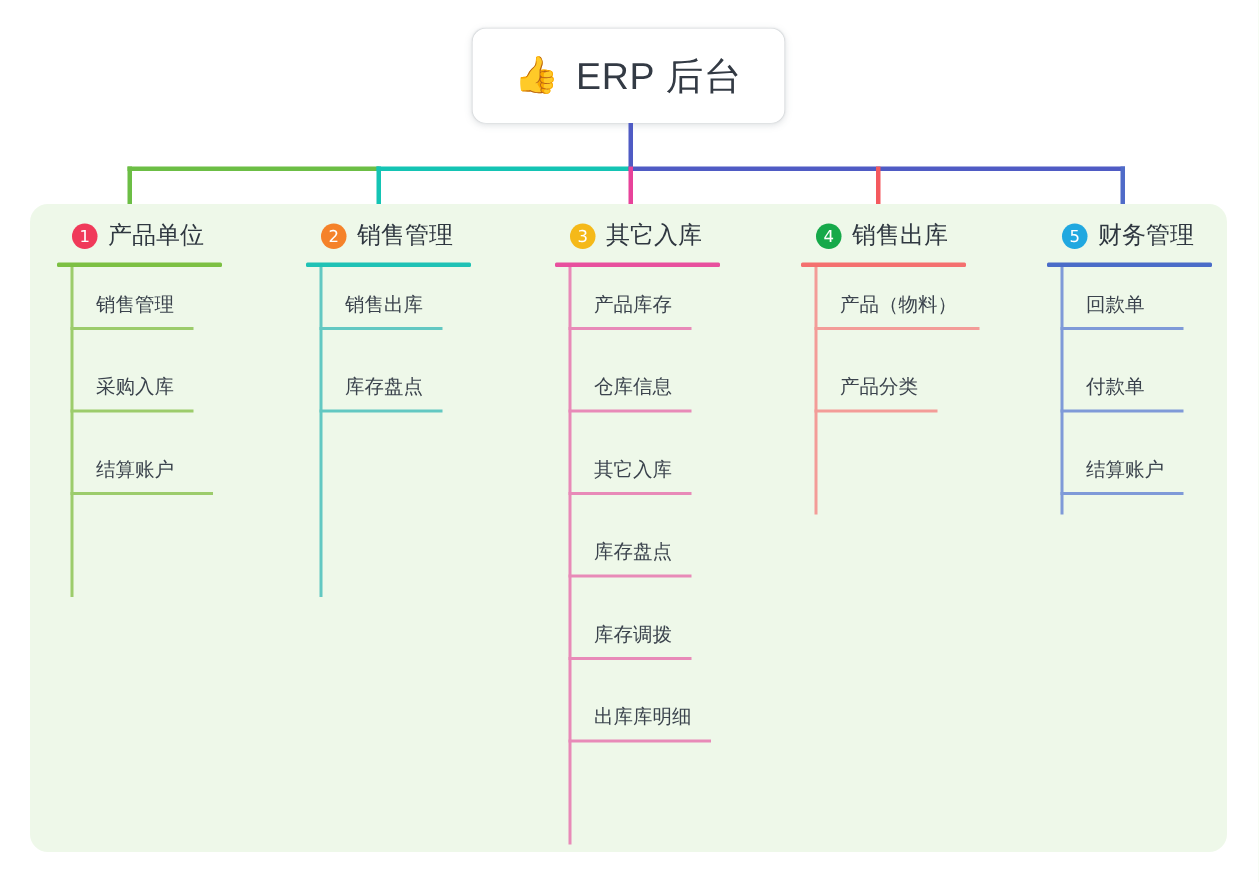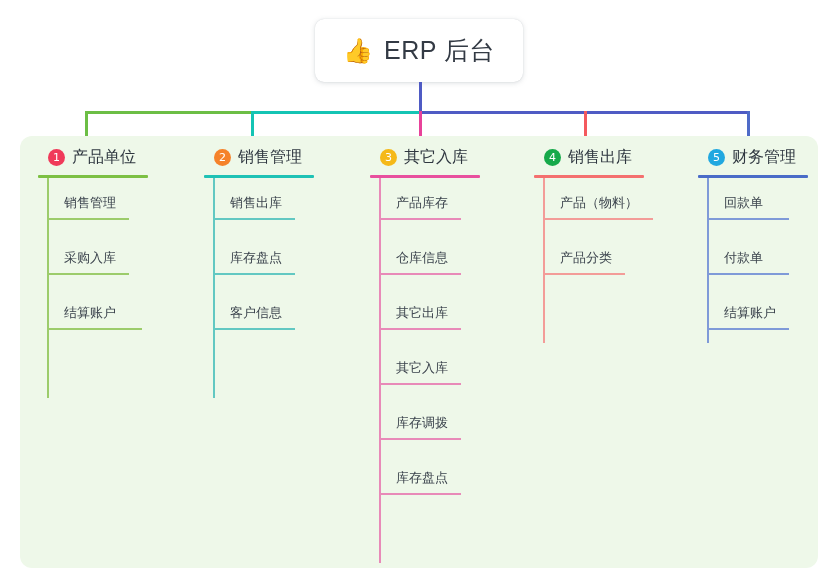--- a/index.html
+++ b/index.html
@@ -117,58 +117,54 @@
     <div class="leaves">
       <div class="trunk" style="height:220px;background:#62c8c2;"></div>
       <div class="leaf">
         <span class="leaf-label">销售出库</span>
         <div class="leaf-rule" style="width:82px;background:#62c8c2;"></div>
       </div>
       <div class="leaf">
         <span class="leaf-label">库存盘点</span>
         <div class="leaf-rule" style="width:82px;background:#62c8c2;"></div>
       </div>
-      <div class="leaf">
-        <span class="leaf-label">客户信息</span>
-        <div class="leaf-rule" style="width:82px;background:#62c8c2;"></div>
-      </div>
     </div>
   </div>
 
   <div class="col" style="left:370px;width:150px;">
     <div class="col-head">
       <span class="badge" style="background:#f5b919;">3</span>
       <span class="col-title">其它入库</span>
     </div>
     <div class="head-rule" style="width:110px;background:#e8509e;"></div>
     <div class="leaves">
       <div class="trunk" style="height:385px;background:#e88ab8;"></div>
       <div class="leaf">
         <span class="leaf-label">产品库存</span>
         <div class="leaf-rule" style="width:82px;background:#e88ab8;"></div>
       </div>
       <div class="leaf">
         <span class="leaf-label">仓库信息</span>
         <div class="leaf-rule" style="width:82px;background:#e88ab8;"></div>
       </div>
       <div class="leaf">
-        <span class="leaf-label">其它出库</span>
-        <div class="leaf-rule" style="width:82px;background:#e88ab8;"></div>
-      </div>
-      <div class="leaf">
         <span class="leaf-label">其它入库</span>
         <div class="leaf-rule" style="width:82px;background:#e88ab8;"></div>
       </div>
       <div class="leaf">
+        <span class="leaf-label">库存盘点</span>
+        <div class="leaf-rule" style="width:82px;background:#e88ab8;"></div>
+      </div>
+      <div class="leaf">
         <span class="leaf-label">库存调拨</span>
         <div class="leaf-rule" style="width:82px;background:#e88ab8;"></div>
       </div>
       <div class="leaf">
-        <span class="leaf-label">库存盘点</span>
-        <div class="leaf-rule" style="width:82px;background:#e88ab8;"></div>
+        <span class="leaf-label">出库库明细</span>
+        <div class="leaf-rule" style="width:95px;background:#e88ab8;"></div>
       </div>
     </div>
   </div>
 
   <div class="col" style="left:534px;width:160px;">
     <div class="col-head">
       <span class="badge" style="background:#16a94a;">4</span>
       <span class="col-title">销售出库</span>
     </div>
     <div class="head-rule" style="width:110px;background:#f4706f;"></div>

